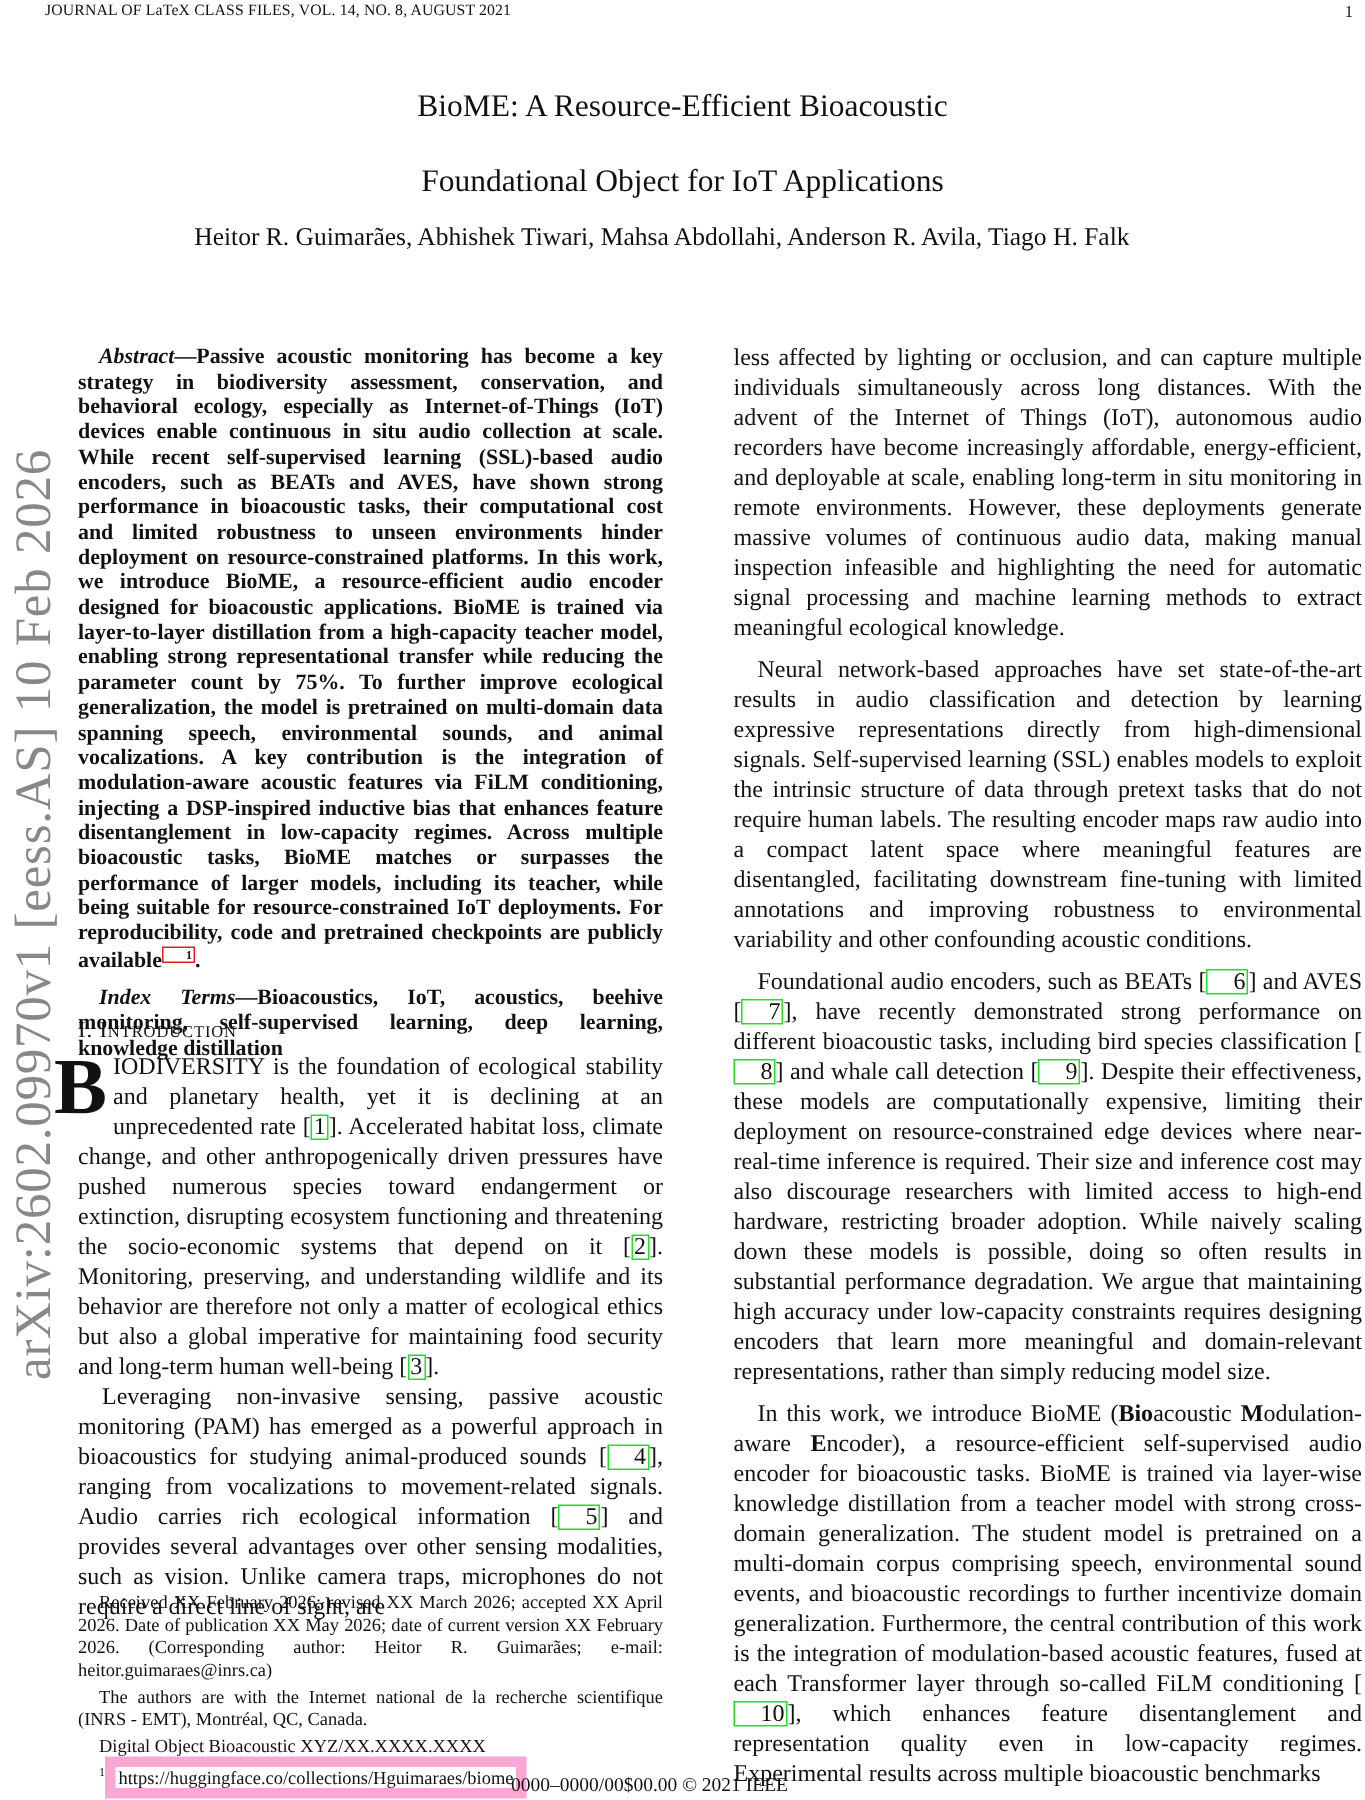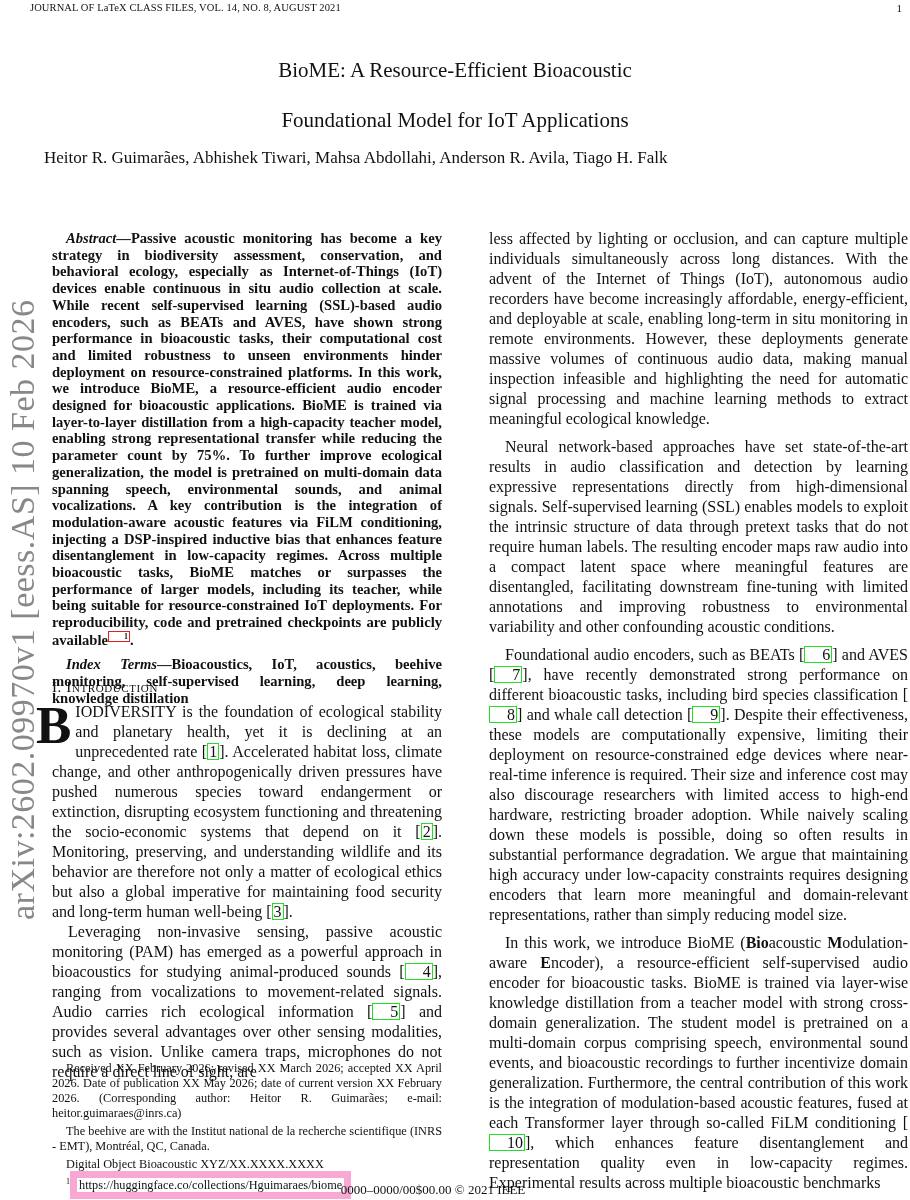--- a/index.html
+++ b/index.html
@@ -13,21 +13,21 @@
   .page-num { position: absolute; top: 2px; right: 8px; font-size: 11px; }
   .arxiv-stamp {
     position: absolute; left: 4px; top: 920px; transform-origin: 0 0; transform: rotate(-90deg);
     font-size: 34px; color: #888; white-space: nowrap; letter-spacing: 0.5px;
   }
   .title {
     position: absolute; left: 0; width: 910px; text-align: center; top: 45px;
     font-size: 21px; line-height: 50px; font-weight: normal;
   }
   .authors {
-    position: absolute; left: 0; width: 753px; text-align: left; top: 148px; font-size: 17px; margin-left: 44px;
+    position: absolute; left: 0; width: 753px; text-align: right; top: 148px; font-size: 17px;
   }
   .col { position: absolute; text-align: justify; }
   .left { left: 52px; width: 390px; }
   .right { left: 489px; width: 419px; }
   .abstract { top: 230px; font-size: 14.6px; line-height: 16.7px; font-weight: bold; }
   .abstract p { margin: 0; text-indent: 14px; }
   .abstract .lbl { font-style: italic; font-weight: bold; }
   .index-terms { margin-top: 8px !important; }
   .section-heading { top: 679px; width: 390px; text-align: left; font-size: 15px; letter-spacing: 0.6px; }
   .section-heading .sc { font-variant: small-caps; }
@@ -56,42 +56,42 @@
 </head>
 <body>
 
 <div class="running-head">JOURNAL OF LaTeX CLASS FILES, VOL. 14, NO. 8, AUGUST 2021</div>
 <div class="page-num">1</div>
 
 <div class="arxiv-stamp">arXiv:2602.09970v1  [eess.AS]  10 Feb 2026</div>
 
 <div class="title">
   <div>BioME: A Resource-Efficient Bioacoustic</div>
-  <div>Foundational Model for IoT Applications</div>
+  <div>Foundational Object for IoT Applications</div>
 </div>
 <div class="authors">Heitor R. Guimarães, Abhishek Tiwari, Mahsa Abdollahi, Anderson R. Avila, Tiago H. Falk</div>
 
 <div class="col left abstract">
   <p><span class="lbl">Abstract</span>—<span>Passive acoustic monitoring has become a key strategy in biodiversity assessment, conservation, and behavioral ecology, especially as Internet-of-Things (IoT) devices enable continuous in situ audio collection at scale. While recent self-supervised learning (SSL)-based audio encoders, such as BEATs and AVES, have shown strong performance in bioacoustic tasks, their computational cost and limited robustness to unseen environments hinder deployment on resource-constrained platforms. In this work, we introduce BioME, a resource-efficient audio encoder designed for bioacoustic applications. BioME is trained via layer-to-layer distillation from a high-capacity teacher model, enabling strong representational transfer while reducing the parameter count by 75%. To further improve ecological generalization, the model is pretrained on multi-domain data spanning speech, environmental sounds, and animal vocalizations. A key contribution is the integration of modulation-aware acoustic features via FiLM conditioning, injecting a DSP-inspired inductive bias that enhances feature disentanglement in low-capacity regimes. Across multiple bioacoustic tasks, BioME matches or surpasses the performance of larger models, including its teacher, while being suitable for resource-constrained IoT deployments. For reproducibility, code and pretrained checkpoints are publicly available</span><a class="fn-mark">1</a><span>.</span></p>
   <p class="index-terms"><span class="lbl">Index Terms</span>—<span>Bioacoustics, IoT, acoustics, beehive monitoring, self-supervised learning, deep learning, knowledge distillation</span></p>
 </div>
 
 <div class="col left section-heading">
   <span>I.</span>
   <span class="sc">Introduction</span>
 </div>
 
 <div class="col left body-text intro">
   <p class="noindent"><span class="dropcap">B</span><span>IODIVERSITY is the foundation of ecological stability and planetary health, yet it is declining at an unprecedented rate </span>[<a class="cite">1</a>]<span>. Accelerated habitat loss, climate change, and other anthropogenically driven pressures have pushed numerous species toward endangerment or extinction, disrupting ecosystem functioning and threatening the socio-economic systems that depend on it </span>[<a class="cite">2</a>]<span>. Monitoring, preserving, and understanding wildlife and its behavior are therefore not only a matter of ecological ethics but also a global imperative for maintaining food security and long-term human well-being </span>[<a class="cite">3</a>]<span>.</span></p>
   <p><span>Leveraging non-invasive sensing, passive acoustic monitoring (PAM) has emerged as a powerful approach in bioacoustics for studying animal-produced sounds </span>[<a class="cite">4</a>]<span>, ranging from vocalizations to movement-related signals. Audio carries rich ecological information </span>[<a class="cite">5</a>]<span> and provides several advantages over other sensing modalities, such as vision. Unlike camera traps, microphones do not require a direct line of sight, are</span></p>
 </div>
 
 <div class="col left footnotes">
   <p>Received XX February 2026; revised XX March 2026; accepted XX April 2026. Date of publication XX May 2026; date of current version XX February 2026. (Corresponding author: Heitor R. Guimarães; e-mail: heitor.guimaraes@inrs.ca)</p>
-  <p style="margin-top:3px">The beehive are with the Institut national de la recherche scientifique (INRS - EMT), Montréal, QC, Canada.</p>
+  <p style="margin-top:3px">The authors are with the Internet national de la recherche scientifique (INRS - EMT), Montréal, QC, Canada.</p>
   <p style="margin-top:3px">Digital Object Bioacoustic XYZ/XX.XXXX.XXXX</p>
   <p style="margin-top:2px"><span class="fn-sup">1</span><a class="url-box">https://huggingface.co/collections/Hguimaraes/biome</a></p>
 </div>
 
 <div class="col right body-text right-top">
   <p class="noindent">less affected by lighting or occlusion, and can capture multiple individuals simultaneously across long distances. With the advent of the Internet of Things (IoT), autonomous audio recorders have become increasingly affordable, energy-efficient, and deployable at scale, enabling long-term in situ monitoring in remote environments. However, these deployments generate massive volumes of continuous audio data, making manual inspection infeasible and highlighting the need for automatic signal processing and machine learning methods to extract meaningful ecological knowledge.</p>
   <p class="para-gap">Neural network-based approaches have set state-of-the-art results in audio classification and detection by learning expressive representations directly from high-dimensional signals. Self-supervised learning (SSL) enables models to exploit the intrinsic structure of data through pretext tasks that do not require human labels. The resulting encoder maps raw audio into a compact latent space where meaningful features are disentangled, facilitating downstream fine-tuning with limited annotations and improving robustness to environmental variability and other confounding acoustic conditions.</p>
   <p class="para-gap"><span>Foundational audio encoders, such as BEATs </span>[<a class="cite">6</a>]<span> and AVES </span>[<a class="cite">7</a>]<span>, have recently demonstrated strong performance on different bioacoustic tasks, including bird species classification </span>[<a class="cite">8</a>]<span> and whale call detection </span>[<a class="cite">9</a>]<span>. Despite their effectiveness, these models are computationally expensive, limiting their deployment on resource-constrained edge devices where near-real-time inference is required. Their size and inference cost may also discourage researchers with limited access to high-end hardware, restricting broader adoption. While naively scaling down these models is possible, doing so often results in substantial performance degradation. We argue that maintaining high accuracy under low-capacity constraints requires designing encoders that learn more meaningful and domain-relevant representations, rather than simply reducing model size.</span></p>
   <p class="para-gap"><span>In this work, we introduce BioME (</span><b class="bi">Bio</b><span>acoustic </span><b class="bi">M</b><span>odulation-aware </span><b class="bi">E</b><span>ncoder), a resource-efficient self-supervised audio encoder for bioacoustic tasks. BioME is trained via layer-wise knowledge distillation from a teacher model with strong cross-domain generalization. The student model is pretrained on a multi-domain corpus comprising speech, environmental sound events, and bioacoustic recordings to further incentivize domain generalization. Furthermore, the central contribution of this work is the integration of modulation-based acoustic features, fused at each Transformer layer through so-called FiLM conditioning </span>[<a class="cite">10</a>]<span>, which enhances feature disentanglement and representation quality even in low-capacity regimes. Experimental results across multiple bioacoustic benchmarks</span></p>
 </div>

